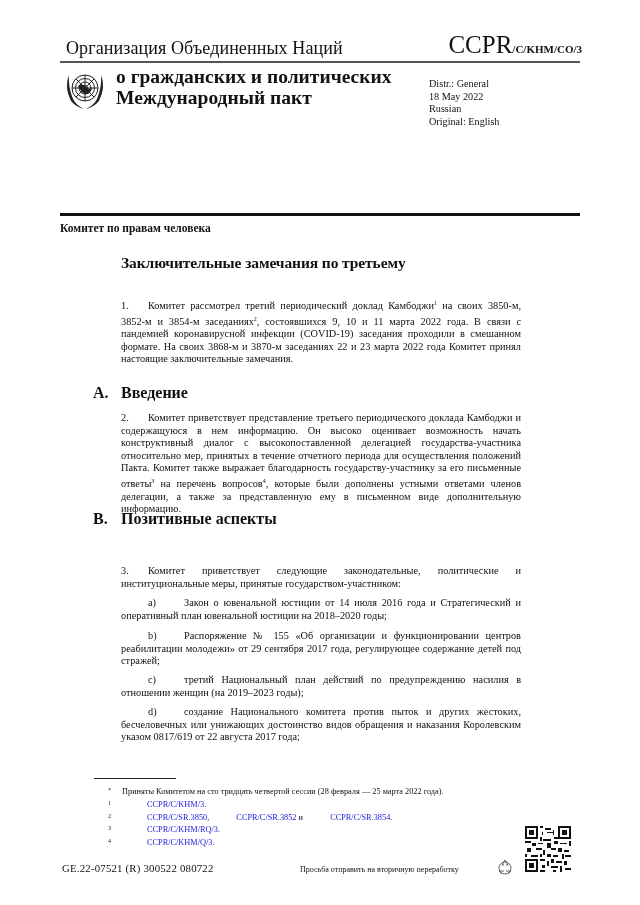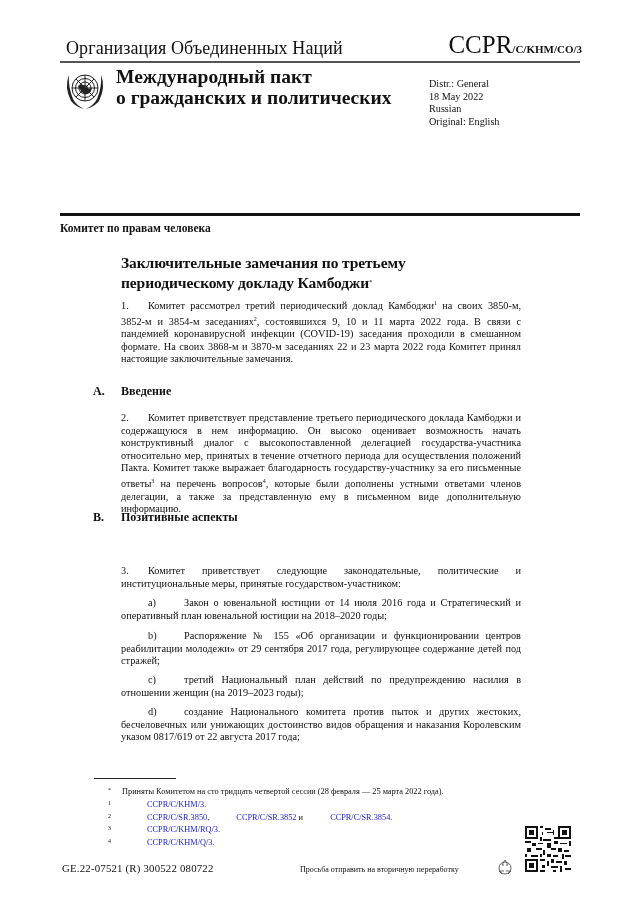--- a/index.html
+++ b/index.html
@@ -14,21 +14,21 @@
   .pact-title { left: 116px; top: 66px; font-size: 19.5px; font-weight: bold; line-height: 21px; width: 290px; }
   .distr { left: 429px; top: 78px; font-size: 10.2px; line-height: 12.6px; }
   .rule-mid { left: 60px; width: 520px; top: 213px; height: 2.5px; background: #111; }
   .committee { left: 60px; top: 222px; font-size: 11.5px; font-weight: bold; }
   .doc-title { left: 121px; top: 254px; font-size: 15.5px; font-weight: bold; line-height: 18.5px; letter-spacing: -0.1px; }
   .doc-title sup { font-size: 7px; font-weight: normal; vertical-align: 4px; }
   .para { left: 121px; width: 400px; font-size: 10.3px; line-height: 12.6px; text-align: justify; }
   .para .num { display: inline-block; width: 27px; }
   .para .sub-num { display: inline-block; width: 36px; padding-left: 27px; }
   .para sup { font-size: 6px; vertical-align: 4px; }
-  .heading { left: 93px; font-size: 12px; font-weight: bold; }
+  .heading { left: 93px; font-size: 16px; font-weight: bold; }
   .heading .letter { display: inline-block; width: 28px; }
   .fn-rule { left: 94px; top: 778px; width: 82px; height: 1px; background: #222; }
   .footnotes { left: 108px; top: 785px; font-size: 8.3px; line-height: 10.8px; }
   .footnotes .fn { white-space: nowrap; }
   .footnotes .mark { display: inline-block; width: 14px; font-size: 6px; vertical-align: 2px; }
   .footnotes a { color: #1a1adb; text-decoration: none; margin-left: 25px; }
   .docno { left: 62px; top: 862px; font-size: 10.8px; letter-spacing: 0.2px; font-family: Liberation Serif, serif; }
   .recycle-text { left: 288px; top: 865px; font-size: 8px; padding-left: 12px; }
   .recycle-icon { left: 496px; top: 858px; width: 18px; height: 18px; }
   .qr { left: 525px; top: 826px; width: 46px; height: 46px; }
@@ -52,37 +52,36 @@
     <line x1="31" y1="12" x2="13" y2="30"></line>
   </g>
   <path d="M15 19 q4 -3 7 0 q3 4 7 2 q-1 5 -5 6 q-4 0 -6 -3 z" fill="#222"></path>
   <g fill="#222">
     <path d="M6 8 q-5 12 2 26 q5 6 13 8 q-8 -4 -11 -10 q-5 -12 -4 -24 z"></path>
     <path d="M38 8 q5 12 -2 26 q-5 6 -13 8 q8 -4 11 -10 q5 -12 4 -24 z"></path>
   </g>
 </svg>
 
 <div class="abs pact-title">
+  <div>о гражданских и политических</div>
   <div>Международный пакт</div>
-  <div>о гражданских и политических</div>
 </div>
 
 <div class="abs distr">
   <div>Distr.: General</div>
   <div>18 May 2022</div>
   <div>Russian</div>
   <div>Original: English</div>
 </div>
 
 <div class="abs rule-mid"></div>
 <div class="abs committee">Комитет по правам человека</div>
 
 <div class="abs doc-title">
   <div>Заключительные замечания по третьему</div>
-  <div><span>периодическому докладу Камбоджи</span><sup>*</sup></div>
 </div>
 
 <div class="abs para" style="top:297px;">
   <span class="num">1.</span><span>Комитет рассмотрел третий периодический доклад Камбоджи</span><sup>1</sup><span> на своих 3850-м, 3852-м и 3854-м заседаниях</span><sup>2</sup><span>, состоявшихся 9, 10 и 11 марта 2022 года. В связи с пандемией коронавирусной инфекции (COVID-19) заседания проходили в смешанном формате. На своих 3868-м и 3870-м заседаниях 22 и 23 марта 2022 года Комитет принял настоящие заключительные замечания.</span>
 </div>
 
 <div class="abs heading" style="top:384px;">
   <span class="letter">A.</span><span>Введение</span>
 </div>
 

